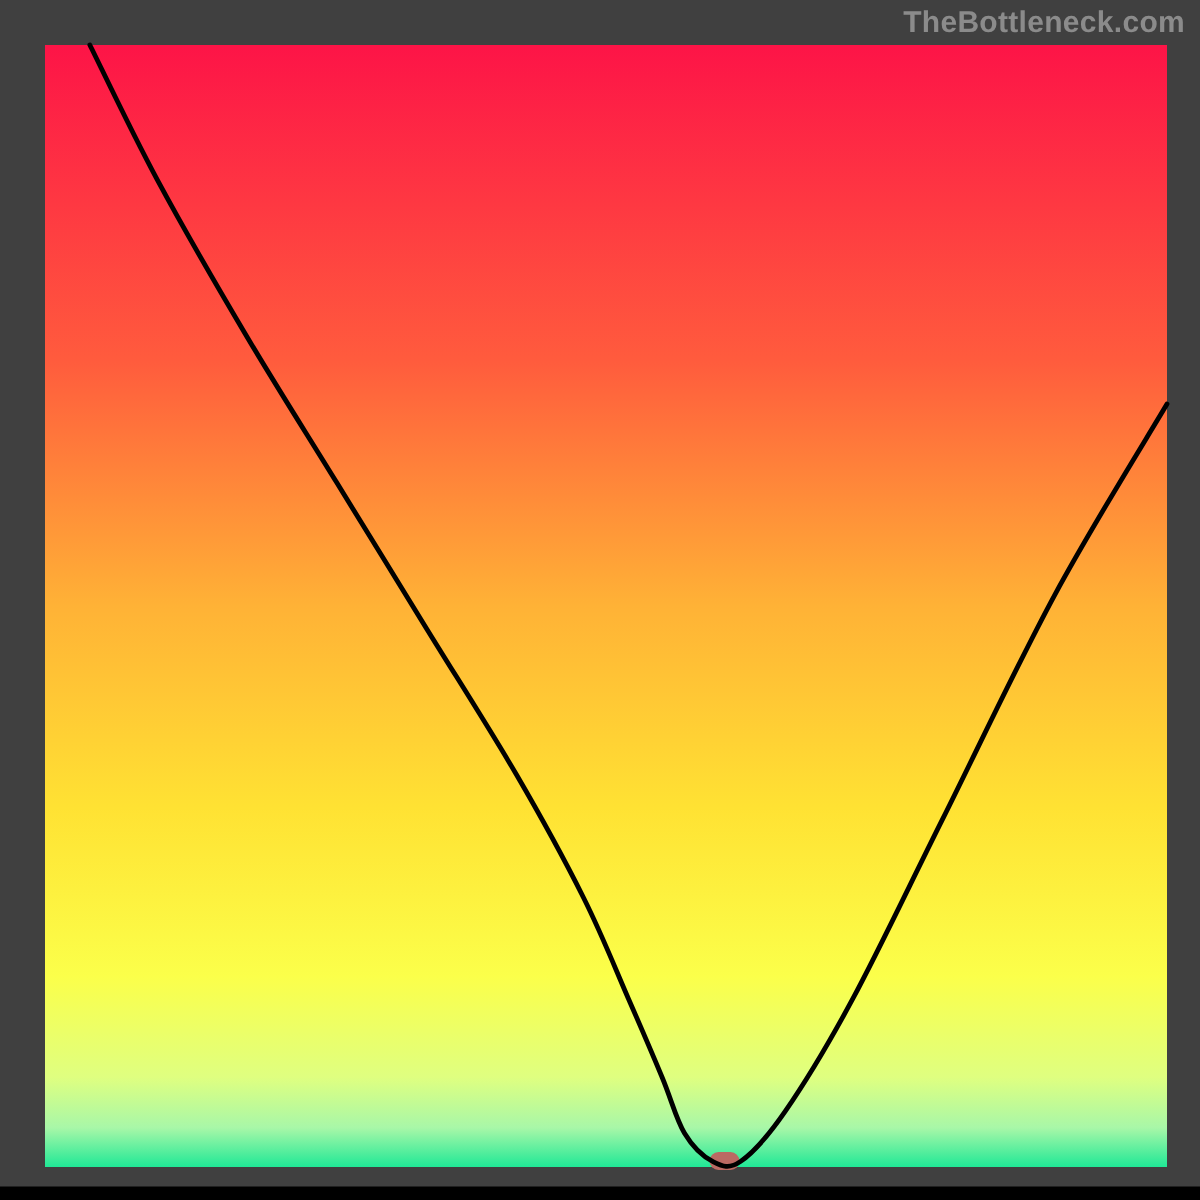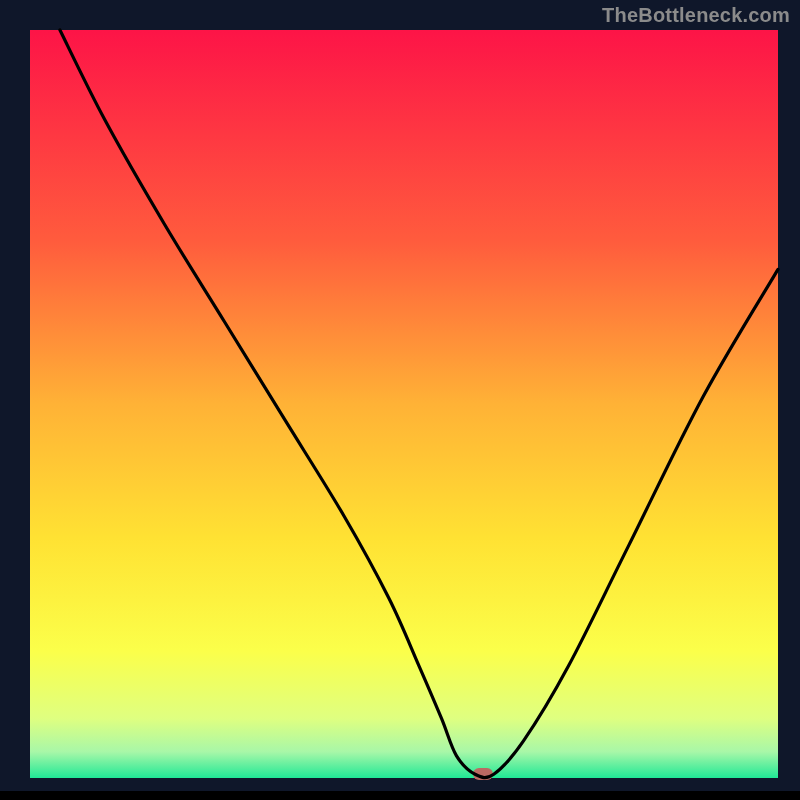--- a/index.html
+++ b/index.html
@@ -9,21 +9,21 @@
     height: 800px;
     background: #000;
     overflow: hidden;
   }
   .frame {
     position: absolute;
     left: 0;
     top: 0;
     width: 800px;
     height: 791px;
-    background: #0f172a;
+    background: #404040;
   }
   .watermark {
     position: absolute;
     top: 4px;
     right: 10px;
     font-family: Arial, Helvetica, sans-serif;
     font-size: 20px;
     font-weight: 600;
     color: #8b8b8b;
     letter-spacing: 0.2px;

